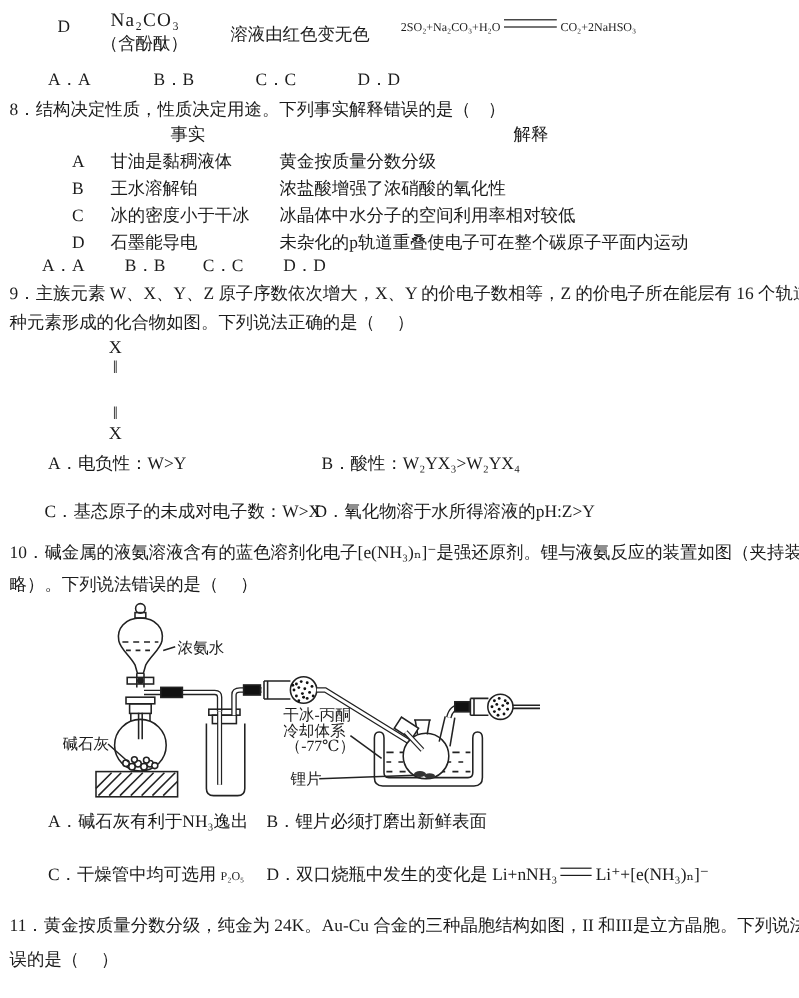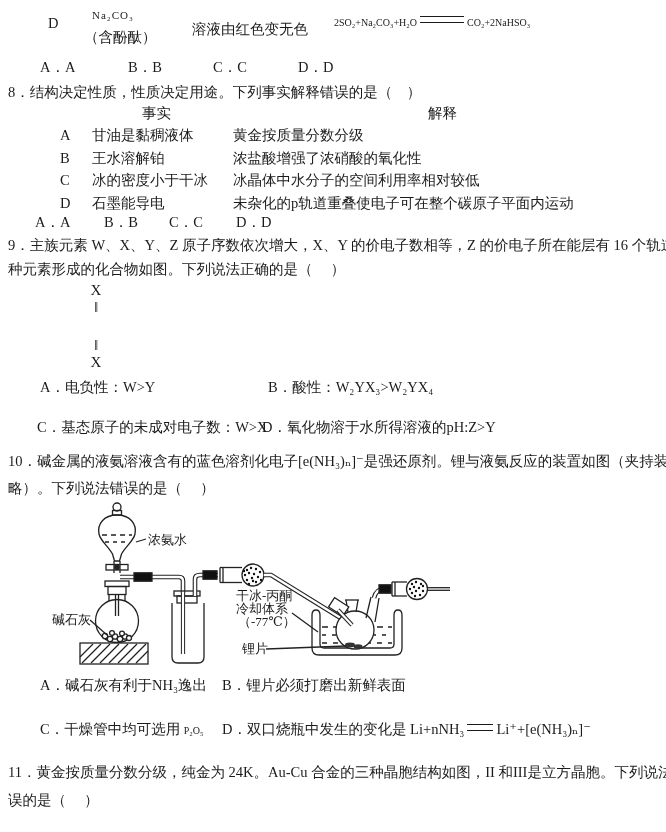--- a/index.html
+++ b/index.html
@@ -4,21 +4,21 @@
 <style>
   html,body{margin:0;padding:0}
   body{
     width:666px;height:832px;position:relative;background:#ffffff;
     color:#1b1b1b;
     font-family:"Liberation Serif","DejaVu Serif","DejaVu Sans",serif;
     overflow:hidden;
   }
   .t{position:absolute;white-space:pre;font-size:14.5px;line-height:1.3}
   .f{font-size:10px}
-  .sm{font-size:11px}
+  .sm{font-size:16px}
   .b{font-weight:normal}
   .eq-dline{
     display:inline-block;width:44px;height:7px;box-sizing:border-box;
     border-top:1.7px solid #1b1b1b;border-bottom:1.7px solid #1b1b1b;
     vertical-align:3px;margin:0 3px;
   }
   .eq-dline.short{width:26px}
   .struct{position:absolute;left:42px;top:282px;width:190px;height:95px;font-size:15px}
   .struct span{position:absolute;white-space:pre}
   .vx{left:47px;width:14px;text-align:center}

